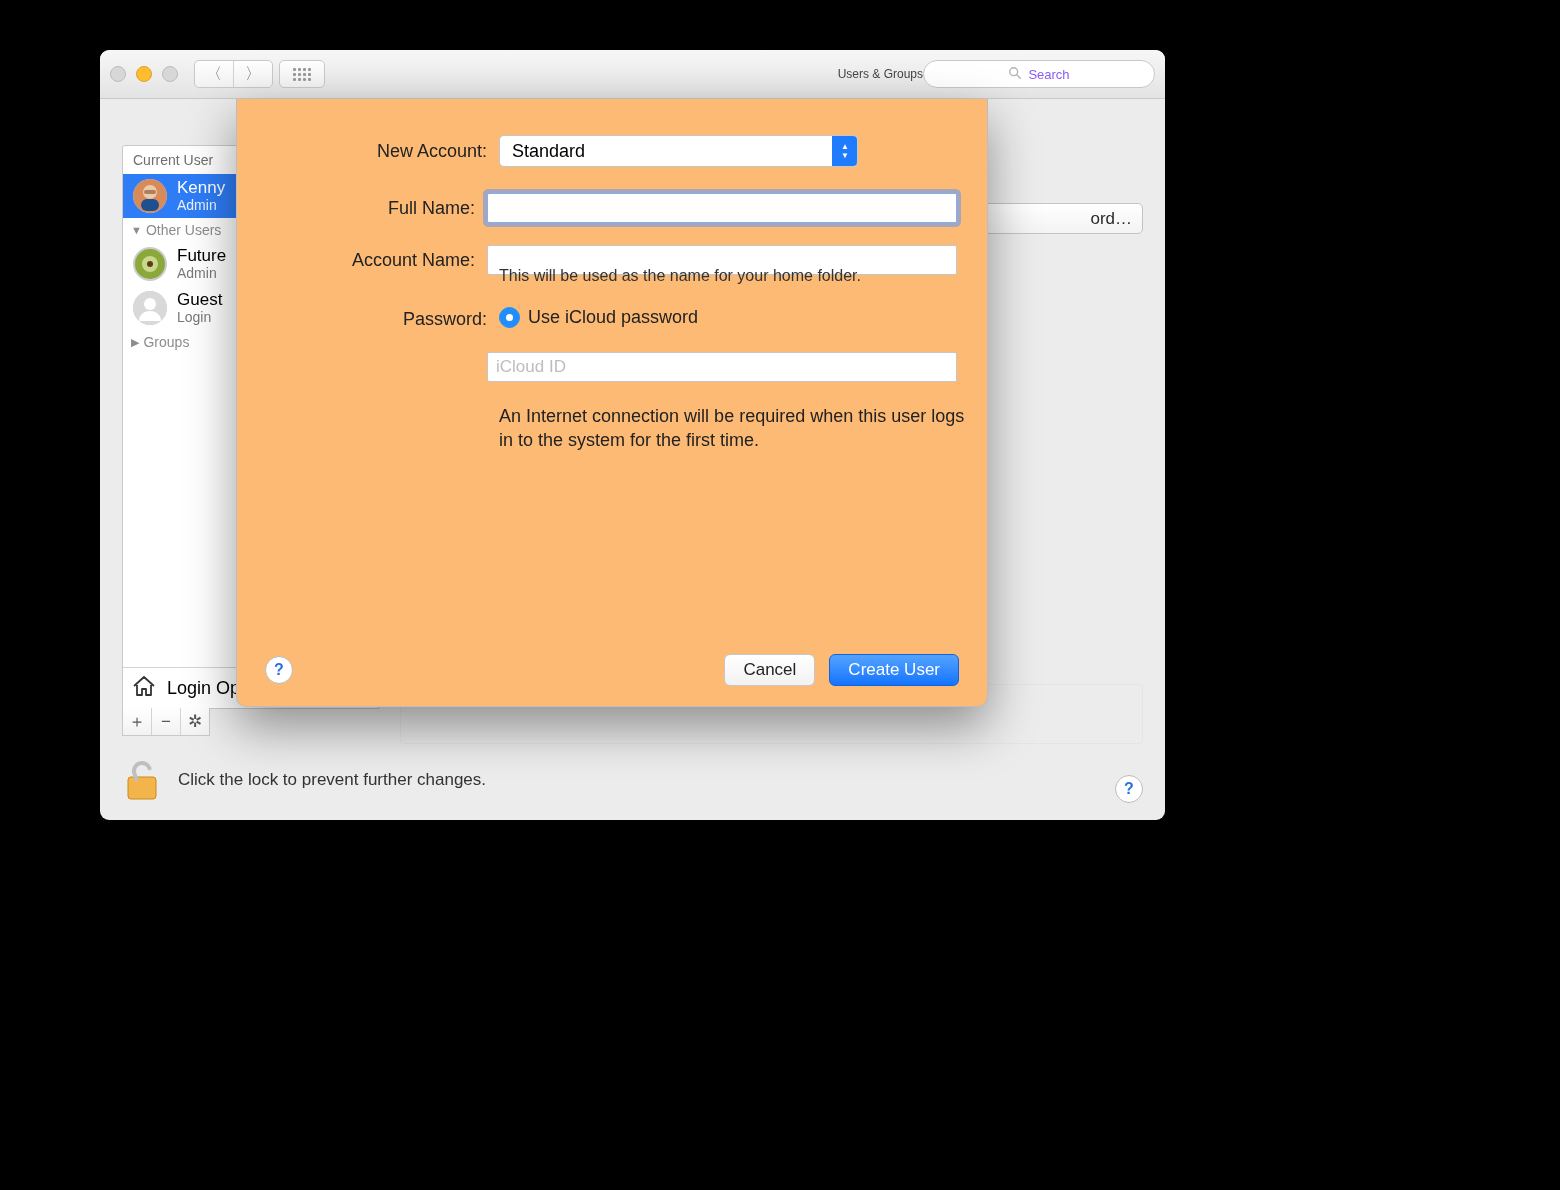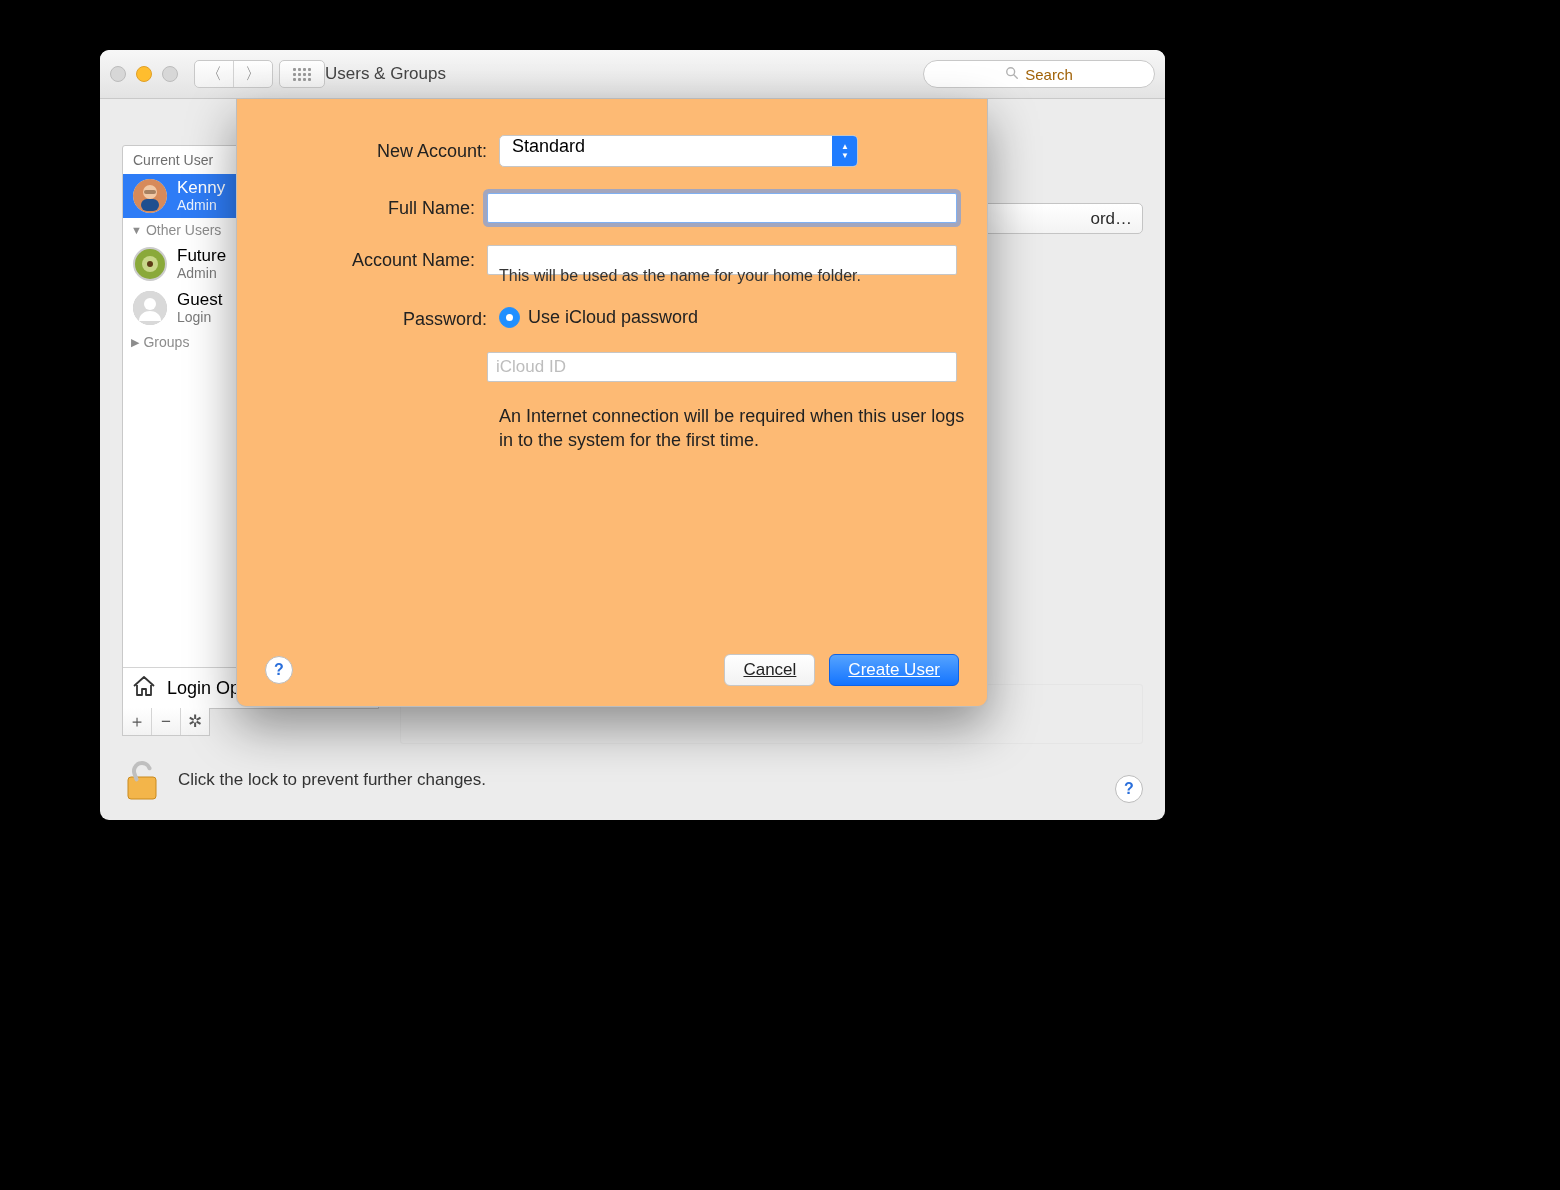--- a/index.html
+++ b/index.html
@@ -20,24 +20,24 @@
   .tbtn.close{background:#d7d7d7;border:1px solid #bcbcbc;}
   .tbtn.min{background:#ffbd2e;border:1px solid #e0a028;}
   .tbtn.max{background:#d7d7d7;border:1px solid #bcbcbc;}
   .segbtns{display:flex;gap:6px;margin-left:4px;}
   .navseg{display:flex;border:1px solid #c8c8c8;border-radius:5px;background:linear-gradient(#fefefe,#f2f2f2);overflow:hidden;}
   .navseg .seg{width:38px;height:26px;display:flex;align-items:center;justify-content:center;font-size:16px;color:#7c7c7c;}
   .navseg .seg+.seg{border-left:1px solid #d2d2d2;}
   .gridbtn{width:44px;height:26px;border:1px solid #c8c8c8;border-radius:5px;background:linear-gradient(#fefefe,#f2f2f2);display:flex;align-items:center;justify-content:center;}
   .gridbtn .dots{display:grid;grid-template-columns:repeat(4,3px);grid-template-rows:repeat(3,3px);gap:2px;}
   .gridbtn .dots span{width:3px;height:3px;background:#999;border-radius:1px;}
-  .title{flex:1;text-align:left;font-size:17px;color:#444;}
+  .title{flex:1;text-align:right;font-size:12px;color:#444;}
   .search{
     width:230px;height:26px;border:1px solid #c8c8c8;border-radius:14px;background:#fff;
-    display:flex;align-items:center;justify-content:center;color:#a16207;font-size:15px;gap:6px;
+    display:flex;align-items:center;justify-content:center;color:#8b5cf6;font-size:13px;gap:6px;
   }
 
   
   .content{position:relative;height:calc(100% - 48px);}
   .sidebar{
     position:absolute;left:22px;top:46px;width:255px;height:562px;
     background:#fff;border:1px solid #c9c9c9;border-radius:3px 3px 0 0;overflow:hidden;
     display:flex;flex-direction:column;
   }
   .sb-header{font-size:14px;color:#6f6f6f;padding:6px 10px;}
@@ -77,41 +77,41 @@
     background:#fdba74;border:1px solid #bdbdbd;border-top:none;border-radius:0 0 10px 10px;
     box-shadow:0 20px 50px rgba(0,0,0,.4);
     padding:36px 30px 20px 30px;box-sizing:border-box;
   }
   .form-row{display:flex;align-items:center;margin-bottom:22px;}
   .form-row.tight{margin-bottom:6px;}
   .flabel{width:220px;text-align:right;padding-right:12px;font-size:18px;color:#222;}
   .fctrl{flex:1;}
   .select{
     height:30px;border:1px solid #c6c6c6;border-radius:5px;background:#fff;
-    display:flex;justify-content:space-between;padding:0 0 0 12px;font-size:18px;
+    display:flex;align-items:center;justify-content:space-between;padding:0 0 0 12px;font-size:18px;
     overflow:hidden;width:345px;
   }
   .select .arrow{width:24px;height:30px;background:#1f7cff;display:flex;flex-direction:column;align-items:center;justify-content:center;color:#fff;font-size:8px;border-left:1px solid #1f7cff;}
   .tinput{
     width:470px;height:30px;border:1px solid #c6c6c6;border-radius:2px;background:#fff;
     font-size:17px;padding:0 8px;box-sizing:border-box;outline:none;
   }
   .tinput.focus{box-shadow:0 0 0 4px rgba(89,150,249,.55);border-color:#7fb0f2;}
   .hint{font-size:16px;color:#333;margin-left:232px;margin-top:-14px;margin-bottom:22px;}
   .radio-col{display:flex;flex-direction:column;gap:4px;}
   .radio-line{display:flex;align-items:center;gap:8px;font-size:18px;color:#222;}
   .radio{width:19px;height:19px;border-radius:50%;border:1px solid #a8a8a8;background:#fff;display:flex;align-items:center;justify-content:center;}
   .radio.on{background:#1f8fff;border-color:#1f8fff;}
   .radio.on::after{content:"";width:7px;height:7px;border-radius:50%;background:#fff;}
   .tinput.ghost::placeholder{color:#bdbdbd;}
   .note{font-size:18px;color:#222;margin-left:232px;width:470px;line-height:1.35;}
   .sheet-footer{position:absolute;left:28px;right:28px;bottom:20px;display:flex;align-items:center;}
   .help-btn{width:26px;height:26px;border-radius:50%;border:1px solid #bcbcbc;background:#fff;color:#2a6fdb;display:flex;align-items:center;justify-content:center;font-weight:bold;}
   .spacer{flex:1;}
-  .btn{height:30px;padding:0 18px;border-radius:6px;font-size:17px;display:flex;align-items:center;justify-content:center;text-decoration:underline;}
+  .btn{height:30px;padding:0 18px;border-radius:6px;font-size:17px;display:flex;align-items:center;justify-content:center;}
   .btn.secondary{background:linear-gradient(#fff,#f2f2f2);border:1px solid #c7c7c7;color:#222;margin-right:14px;}
   .btn.primary{background:linear-gradient(#55a3ff,#1474ff);border:1px solid #0f63e6;color:#fff;}
 </style>
 </head>
 <body>
 
 <div class="stage">
   <div class="window">
 
     <div class="toolbar">

